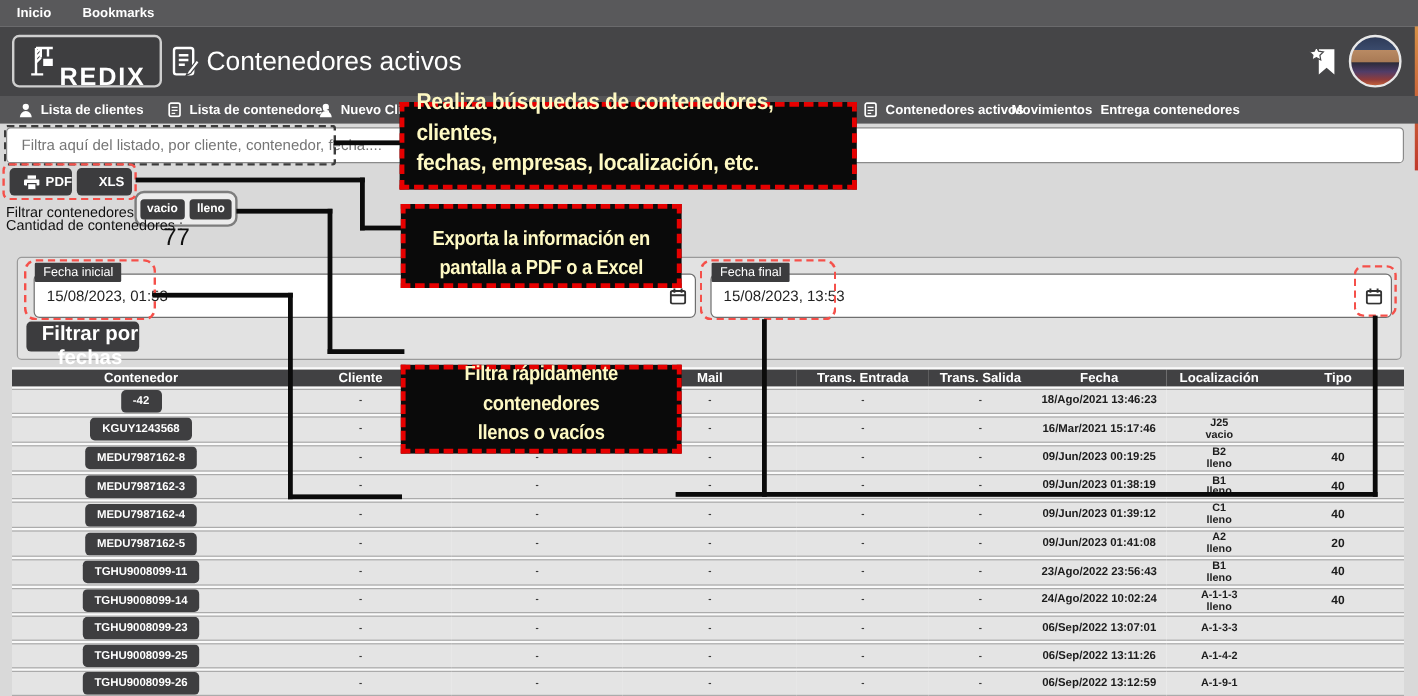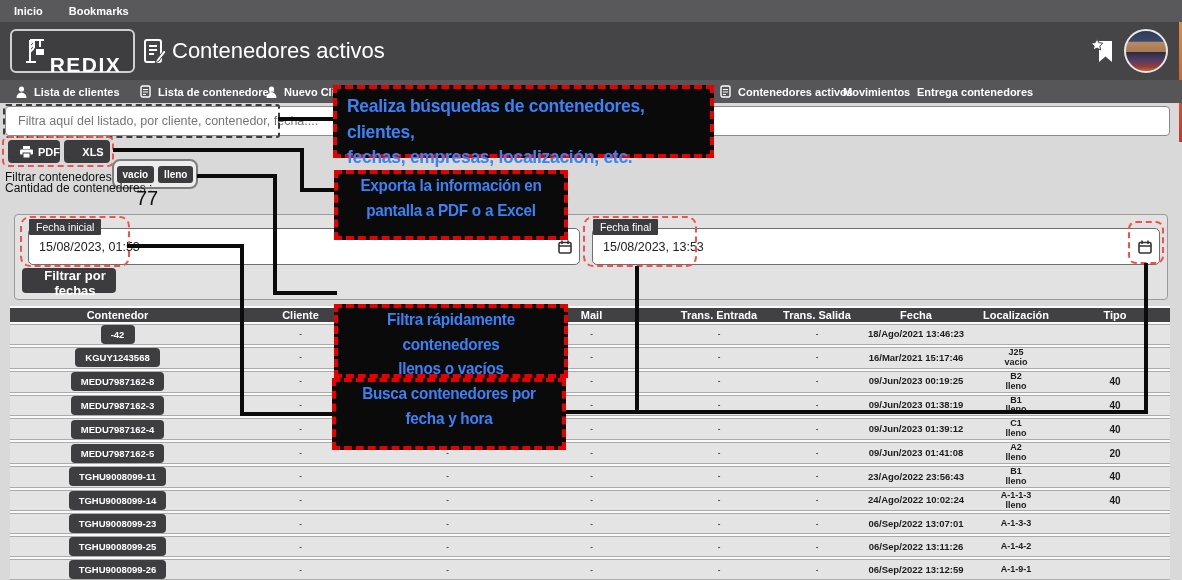--- a/index.html
+++ b/index.html
@@ -66,21 +66,21 @@
   .date-input { position:absolute; top:228px; height:37px; background:#fff; border:1.5px solid #6f6f6f;
                 border-radius:5px; display:flex; align-items:center; padding:0 10px;
                 font-size:12.5px; color:#222; }
   .di-1 { left:28px; width:552px; }
   .di-2 { left:592px; width:568px; }
   .date-tag { position:absolute; top:219px; background:#3c3c3e; color:#fff; font-size:10.5px;
               padding:2px 7px; z-index:2; border-radius:1px; }
   .dt-1 { left:29px; } .dt-2 { left:593px; }
   .cal-icon { position:absolute; top:240px; width:14px; height:14px; cursor:pointer; }
   .ci-1 { left:558px; } .ci-2 { left:1138px; }
-  .date-filter-btn { position:absolute; left:22px; top:268px; width:94px; height:25px; font-size:13px; }
+  .date-filter-btn { position:absolute; left:22px; top:268px; width:94px; height:25px; font-size:17px; }
 
   
   .table-wrap { position:absolute; left:10px; top:306px; width:1160px; }
   table { width:1160px; border-collapse:separate; border-spacing:0 2px; table-layout:fixed;
           background:#fafafa; }
   thead th { background:#414143; color:#fff; font-size:11px; font-weight:bold; height:14px;
              text-align:center; }
   tbody td { background:#e4e4e4; border-top:1px solid #ababab; border-bottom:1px solid #ababab;
              height:21px; text-align:center; vertical-align:middle; font-size:10px; font-weight:bold;
              color:#1c1c1c; line-height:1.1; white-space:pre-line; overflow:hidden; }
@@ -101,22 +101,22 @@
   .c3b{ left:273px; top:174px; width:4px; height:121px; }
   .c3c{ left:273px; top:291px; width:64px; height:4px; }
   .c4a{ left:127px; top:244px; width:117px; height:4px; }
   .c4b{ left:240px; top:244px; width:4px; height:172px; }
   .c4c{ left:240px; top:412px; width:95px; height:4px; }
   .c5a{ left:635px; top:266px; width:4px; height:148px; }
   .c5b{ left:1144px; top:263px; width:4px; height:151px; }
   .c5c{ left:563px; top:410px; width:585px; height:4px; }
 
   
-  .callout { position:absolute; background:#0a0a0a; border:4px dashed #e60000; color:#3b82f6;
-             z-index:10; display:flex; align-items:flex-start; }
+  .callout { position:absolute; background:#0a0a0a; border:4px dashed #e60000; color:#fef9c3;
+             z-index:10; display:flex; align-items:flex-end; }
   .callout .ct { width:100%; font-weight:800; white-space:pre-line; letter-spacing:-0.3px; }
   .co-1 { left:333px; top:85px; width:381px; height:73px; padding:4px 10px; }
   .co-1 .ct { font-size:19px; line-height:1.35; text-align:left; transform:scaleX(.92);
               transform-origin:left center; }
   .co-2 { left:334px; top:170px; width:234px; height:70px; }
   .co-3 { left:334px; top:257px; width:234px; height:74px;margin-top:47px; }
   .co-4 { left:332px; top:378px; width:234px; height:72px; }
   .co-c .ct { font-size:17px; line-height:1.45; text-align:center; transform:scaleX(.9);
               transform-origin:center; }
 </style>
@@ -443,18 +443,14 @@
 fechas, empresas, localización, etc.</div>
   </div>
   <div class="callout co-2 co-c">
     <div class="ct">Exporta la información en
 pantalla a PDF o a Excel</div>
   </div>
   <div class="callout co-3 co-c">
     <div class="ct">Filtra rápidamente contenedores
 llenos o vacíos</div>
   </div>
-  <div class="callout co-4 co-c">
-    <div class="ct">Busca contenedores por
-fecha y hora</div>
-  </div>
 
 </div>
 
 </body></html>

